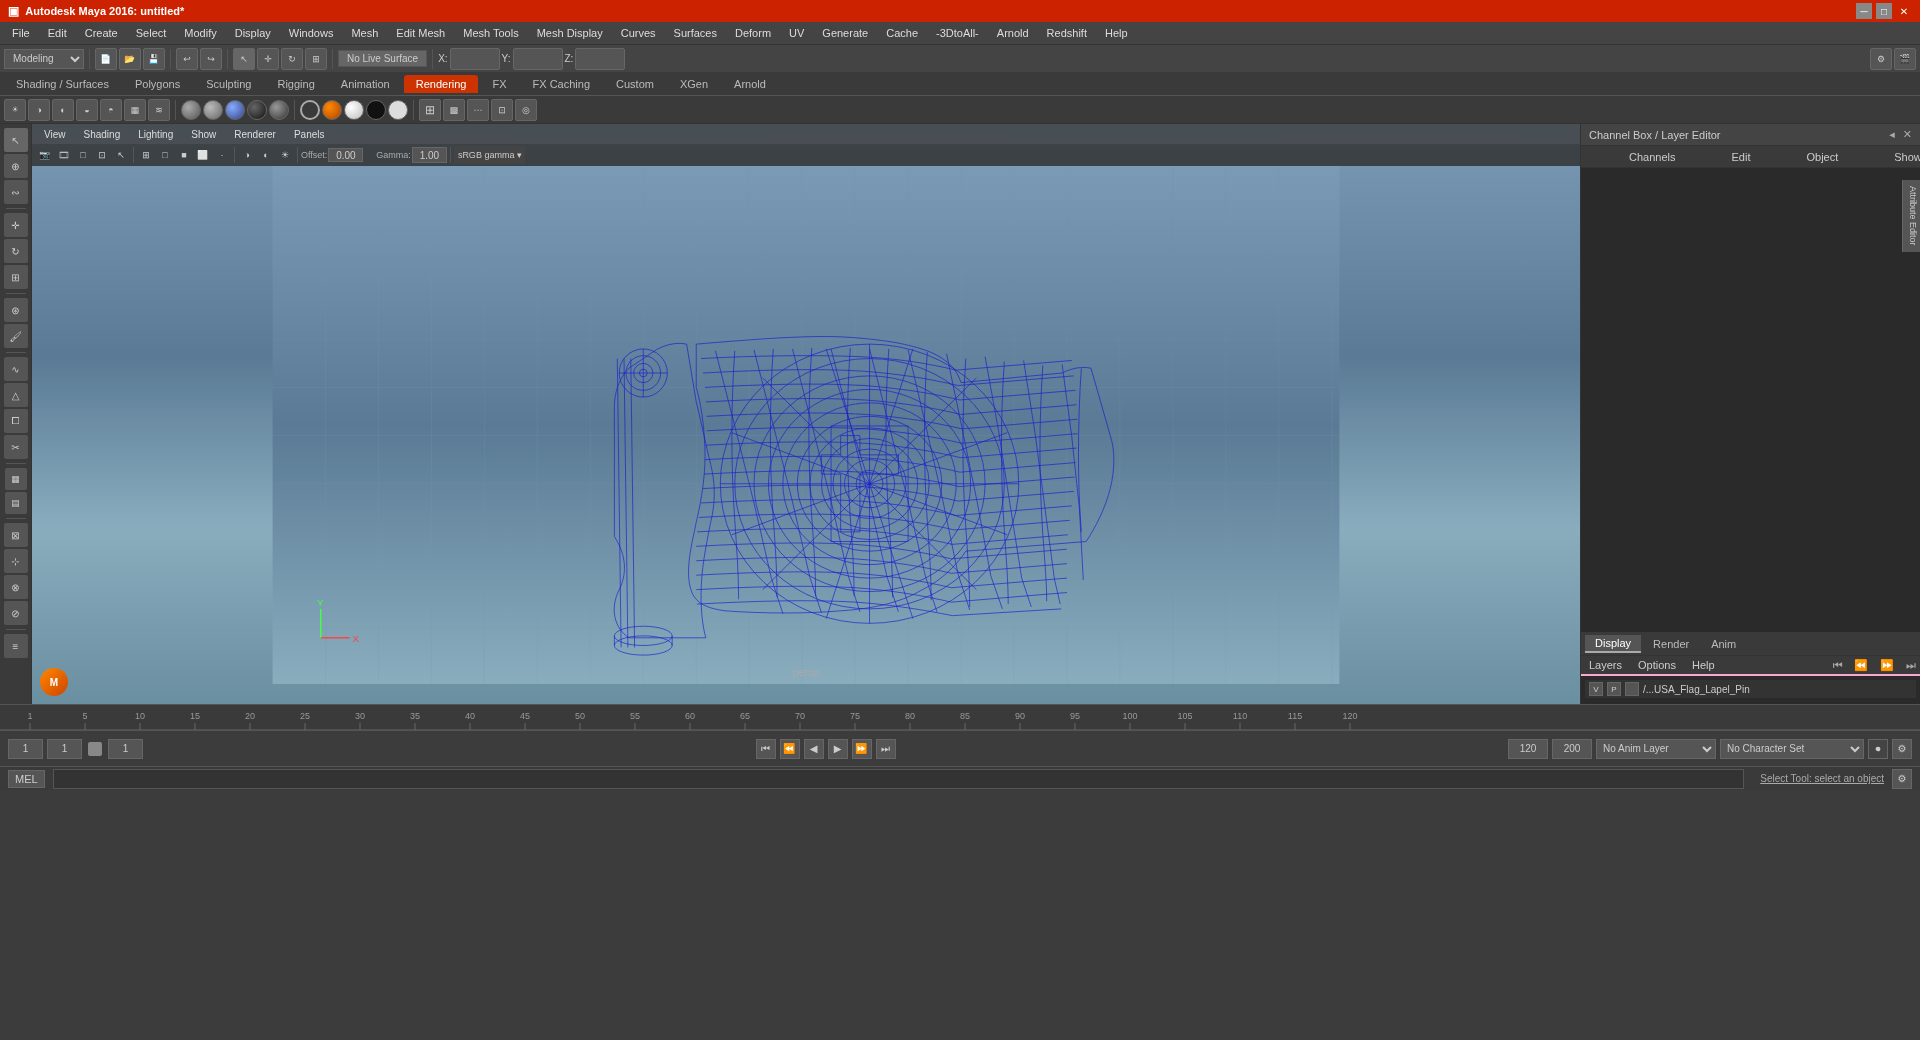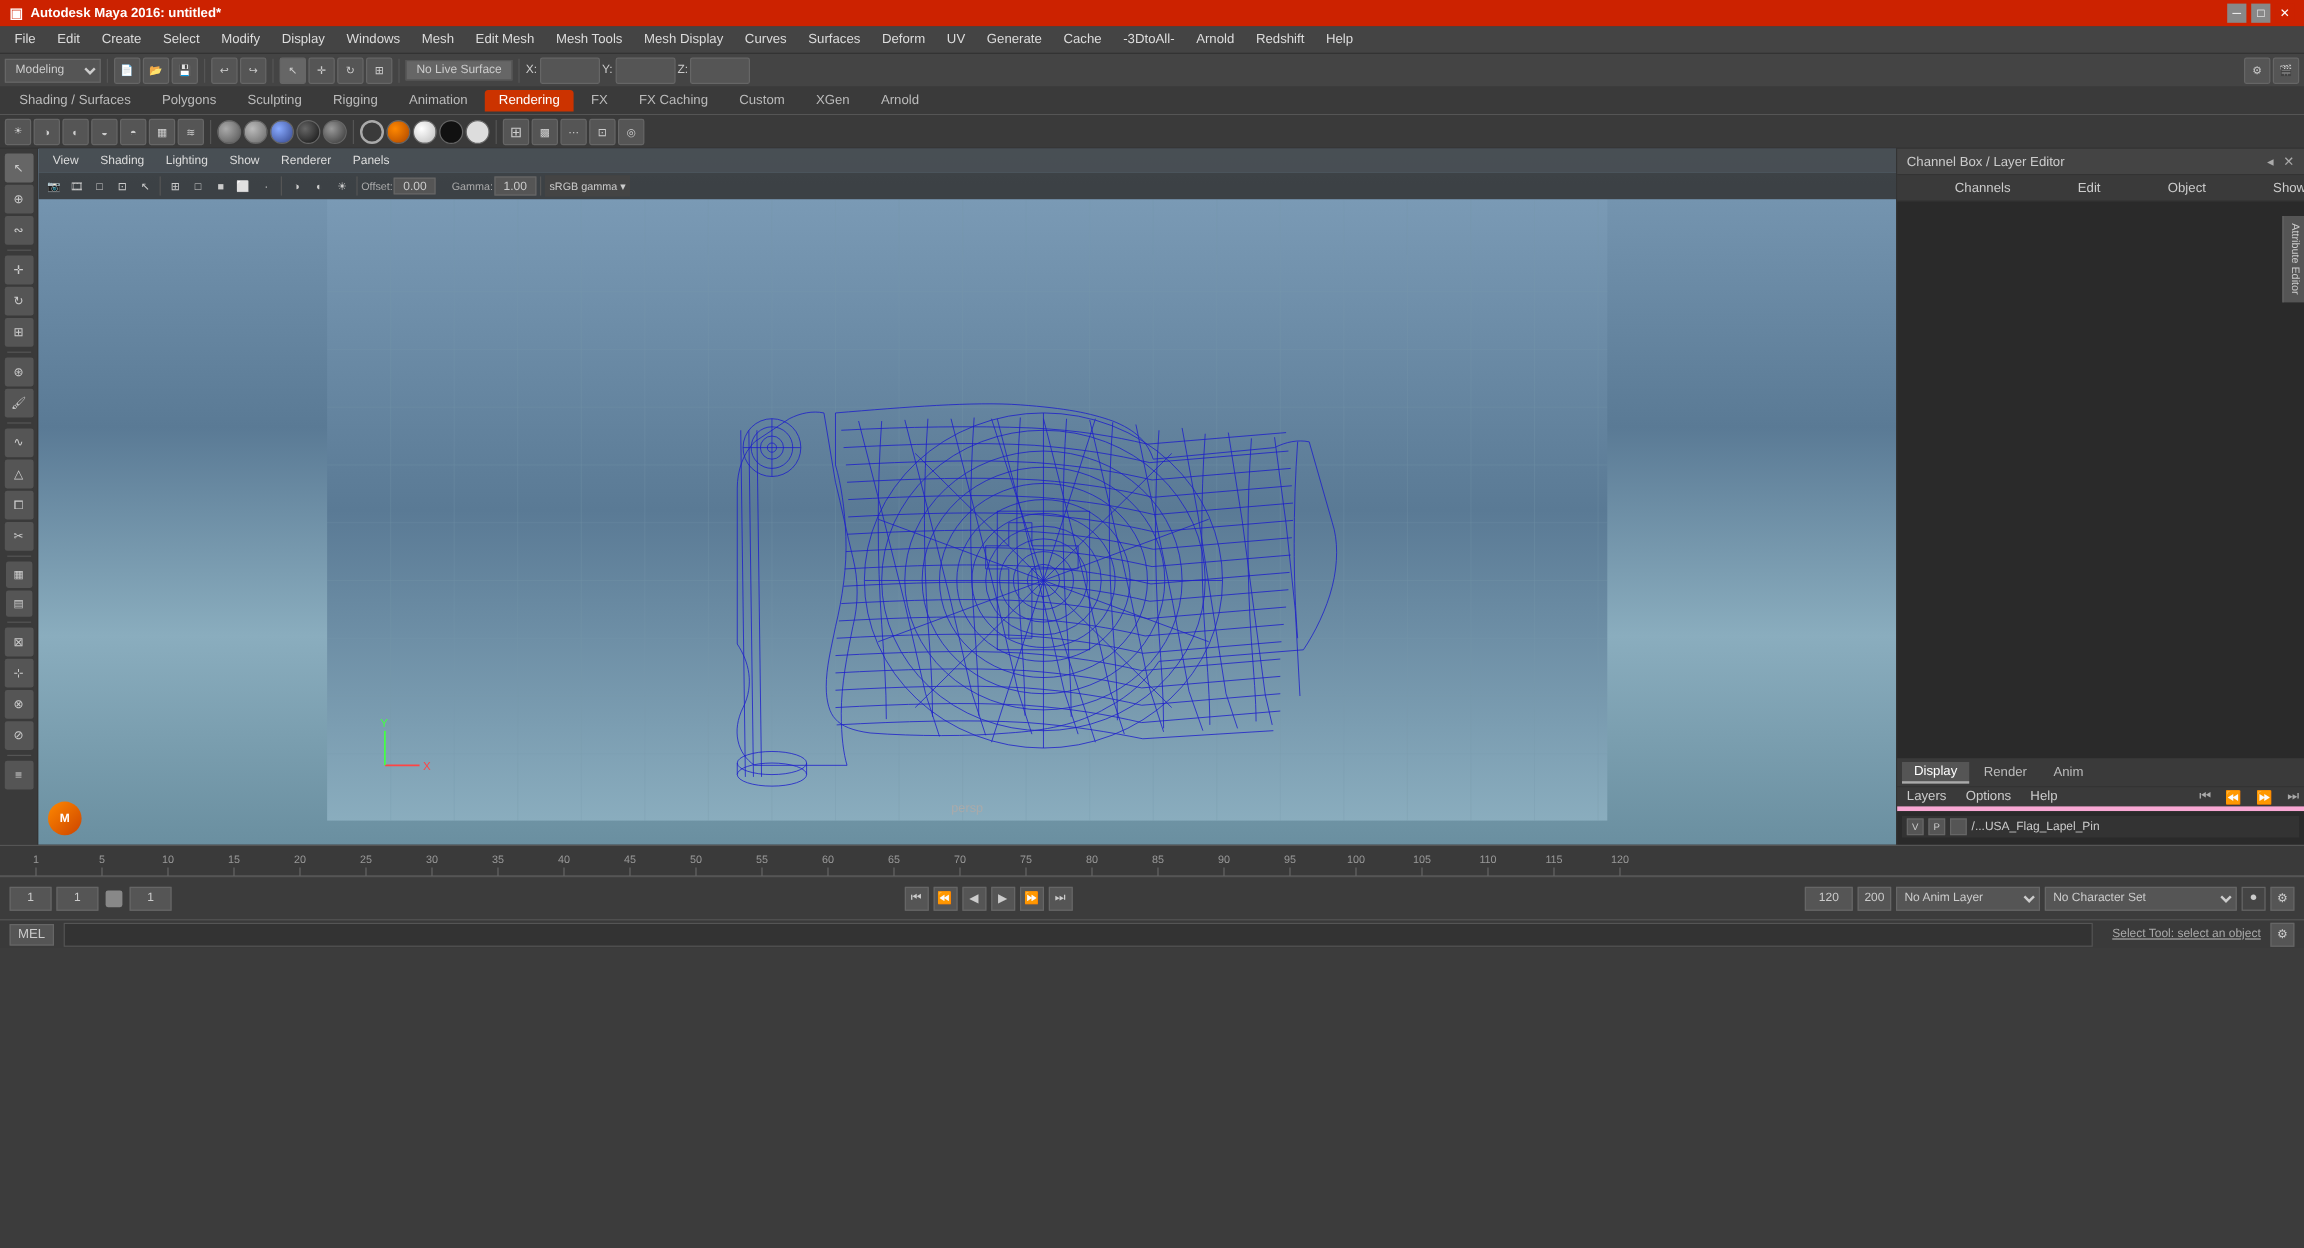--- a/index.html
+++ b/index.html
@@ -205,21 +205,21 @@
     .disp-tab { padding: 2px 10px; cursor: pointer; color: #bbb; font-size: 11px; }
     .disp-tab.active { background: #555; color: white; border-bottom: 2px solid #aaa; }
 
     #layers-menu {
       height: 20px;
       background: #3a3a3a;
       display: flex;
       align-items: center;
       padding: 0 4px;
       gap: 8px;
-      border-bottom: 4px solid #f9a8d4;
+      border-bottom: 2px solid #f9a8d4;
     }
     .layers-item { cursor: pointer; color: #ccc; font-size: 11px; padding: 0 4px; }
 
     #layers-content {
       background: #2a2a2a;
       padding: 4px;
     }
 
     .layer-row {
       display: flex;
@@ -723,27 +723,27 @@
   <div class="tl-btn">⏮</div>
   <div class="tl-btn">⏪</div>
   <div class="tl-btn">◀</div>
   <div class="tl-btn">▶</div>
   <div class="tl-btn">⏩</div>
   <div class="tl-btn">⏭</div>
 
   <div style="flex:1;"></div>
 
   <input type="text" class="tl-input" value="120" style="width: 40px;">
-  <input type="text" class="tl-input" value="200" style="width: 28px;">
+  <input type="text" class="tl-input" value="200" style="width: 40px;">
 
   <select class="tl-dropdown" style="width:120px;">
     <option>No Anim Layer</option>
   </select>
 
-  <select class="tl-dropdown" style="width:160px;">
+  <select class="tl-dropdown" style="width:144px;">
     <option>No Character Set</option>
   </select>
 
   <div class="tl-btn" style="background:#444;">⏺</div>
   <div class="tl-btn">⚙</div>
 </div>
 
 <div id="status-bar">
   <span style="background:#555;padding:2px 6px;cursor:pointer;font-size:11px;color:#ccc;border:1px solid #666;">MEL</span>
   <input type="text" style="flex: 1 1 0%; height: 20px; background: rgb(51, 51, 51); border: 1px solid rgb(85, 85, 85); color: rgb(204, 204, 204); font-size: 11px; padding: 0px 4px;" value="">

